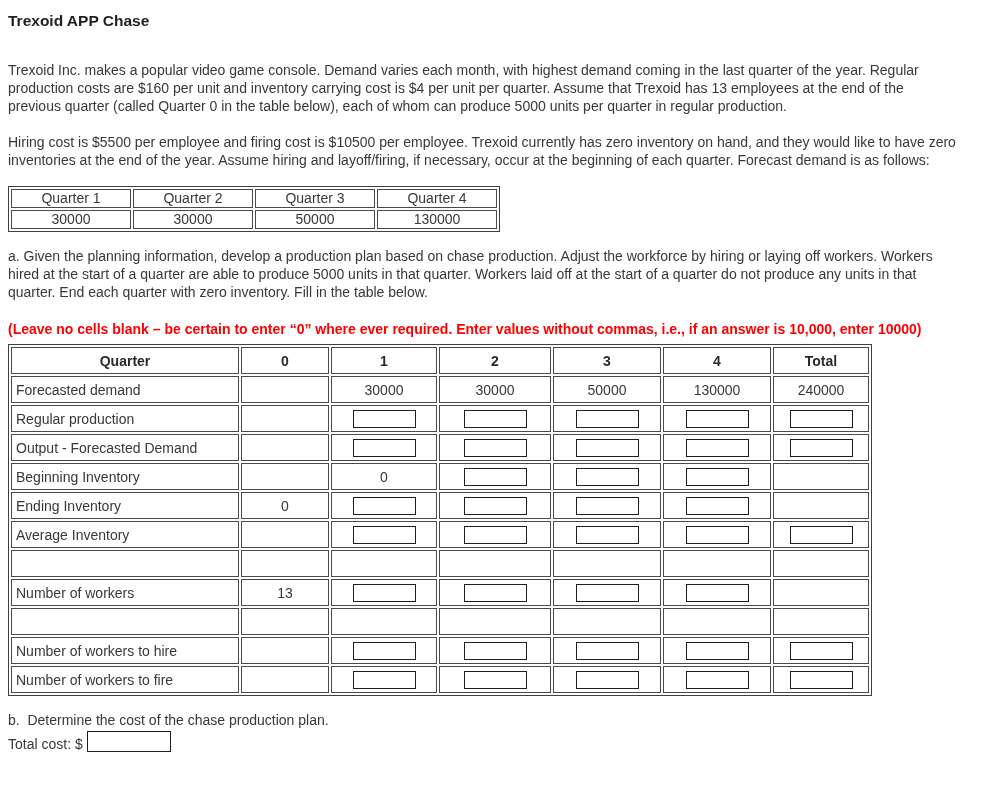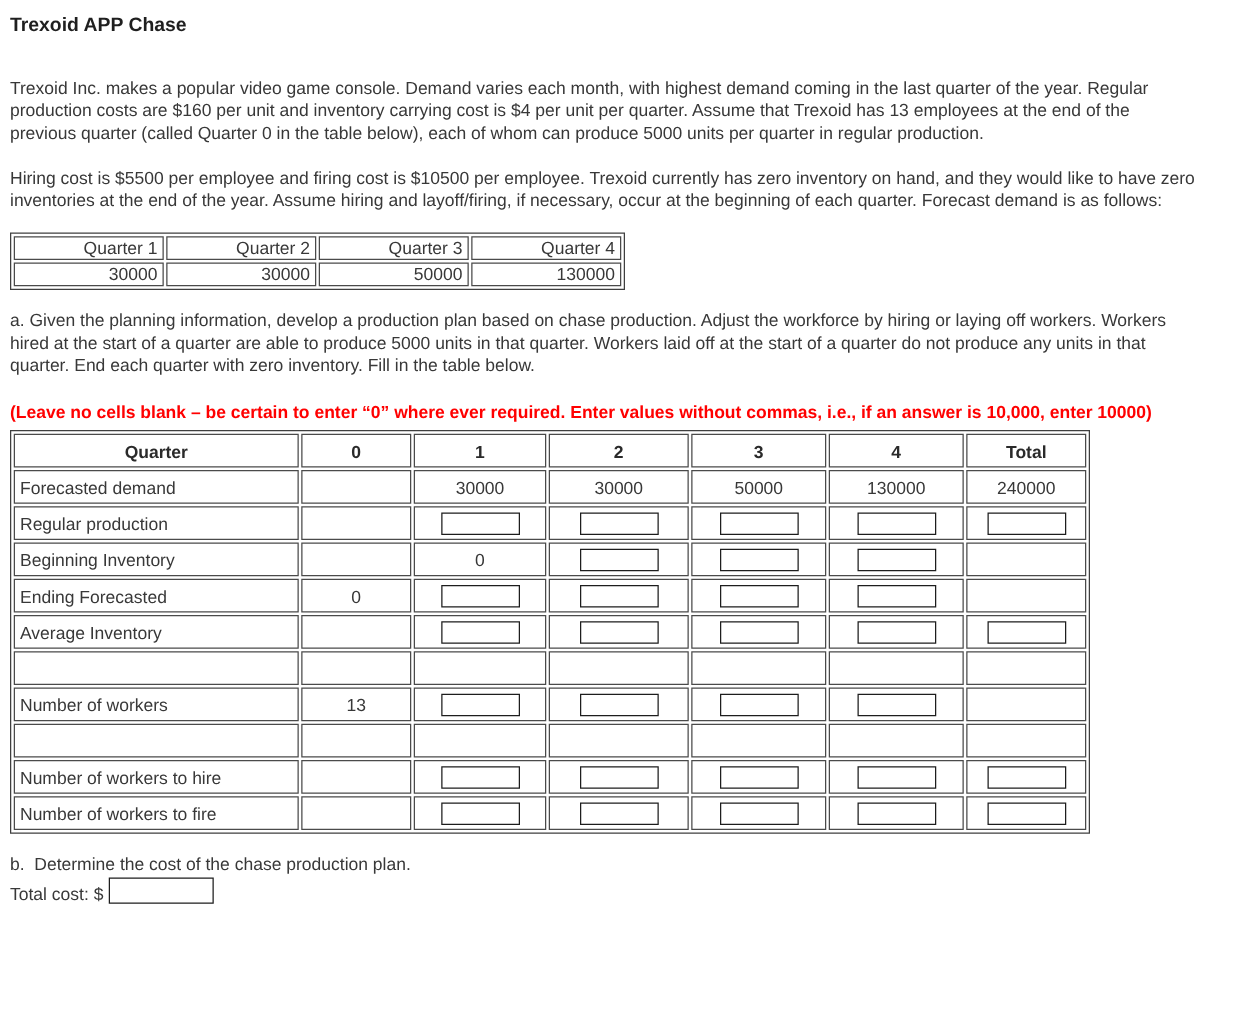--- a/index.html
+++ b/index.html
@@ -46,21 +46,21 @@
     font-size: 14px;
     color: #383838;
     background: #ffffff;
   }
 
   
   table.demand { margin-top: 16px; }
   table.demand td {
     width: 120px;
     height: 19px;
-    text-align: right;
+    text-align: center;
     vertical-align: middle;
     margin-left: 45px;
   }
 
   
   table.plan { margin-top: 5px; }
   table.plan td {
     height: 27px;
     vertical-align: middle;
     text-align: center;
@@ -158,30 +158,39 @@
         <tr>
           <td class="lbl c0">Regular production</td>
           <td class="c1">&nbsp;</td>
           <td class="c2"><input type="text" class="cell-input" style=""></td>
           <td class="c3"><input type="text" class="cell-input" style=""></td>
           <td class="c4"><input type="text" class="cell-input" style=""></td>
           <td class="c5"><input type="text" class="cell-input" style=""></td>
           <td class="c6"><input type="text" class="cell-input" style=""></td>
         </tr>
         <tr>
+          <td class="lbl c0">Output - Forecasted Demand</td>
+          <td class="c1">&nbsp;</td>
+          <td class="c2"><input type="text" class="cell-input" style=""></td>
+          <td class="c3"><input type="text" class="cell-input" style=""></td>
+          <td class="c4"><input type="text" class="cell-input" style=""></td>
+          <td class="c5"><input type="text" class="cell-input" style=""></td>
+          <td class="c6"><input type="text" class="cell-input" style=""></td>
+        </tr>
+        <tr>
           <td class="lbl c0">Beginning Inventory</td>
           <td class="c1">&nbsp;</td>
           <td class="c2">0</td>
           <td class="c3"><input type="text" class="cell-input" style=""></td>
           <td class="c4"><input type="text" class="cell-input" style=""></td>
           <td class="c5"><input type="text" class="cell-input" style=""></td>
           <td class="c6">&nbsp;</td>
         </tr>
         <tr>
-          <td class="lbl c0">Ending Forecasted</td>
+          <td class="lbl c0">Ending Inventory</td>
           <td class="c1">0</td>
           <td class="c2"><input type="text" class="cell-input" style=""></td>
           <td class="c3"><input type="text" class="cell-input" style=""></td>
           <td class="c4"><input type="text" class="cell-input" style=""></td>
           <td class="c5"><input type="text" class="cell-input" style=""></td>
           <td class="c6">&nbsp;</td>
         </tr>
         <tr>
           <td class="lbl c0">Average Inventory</td>
           <td class="c1">&nbsp;</td>

